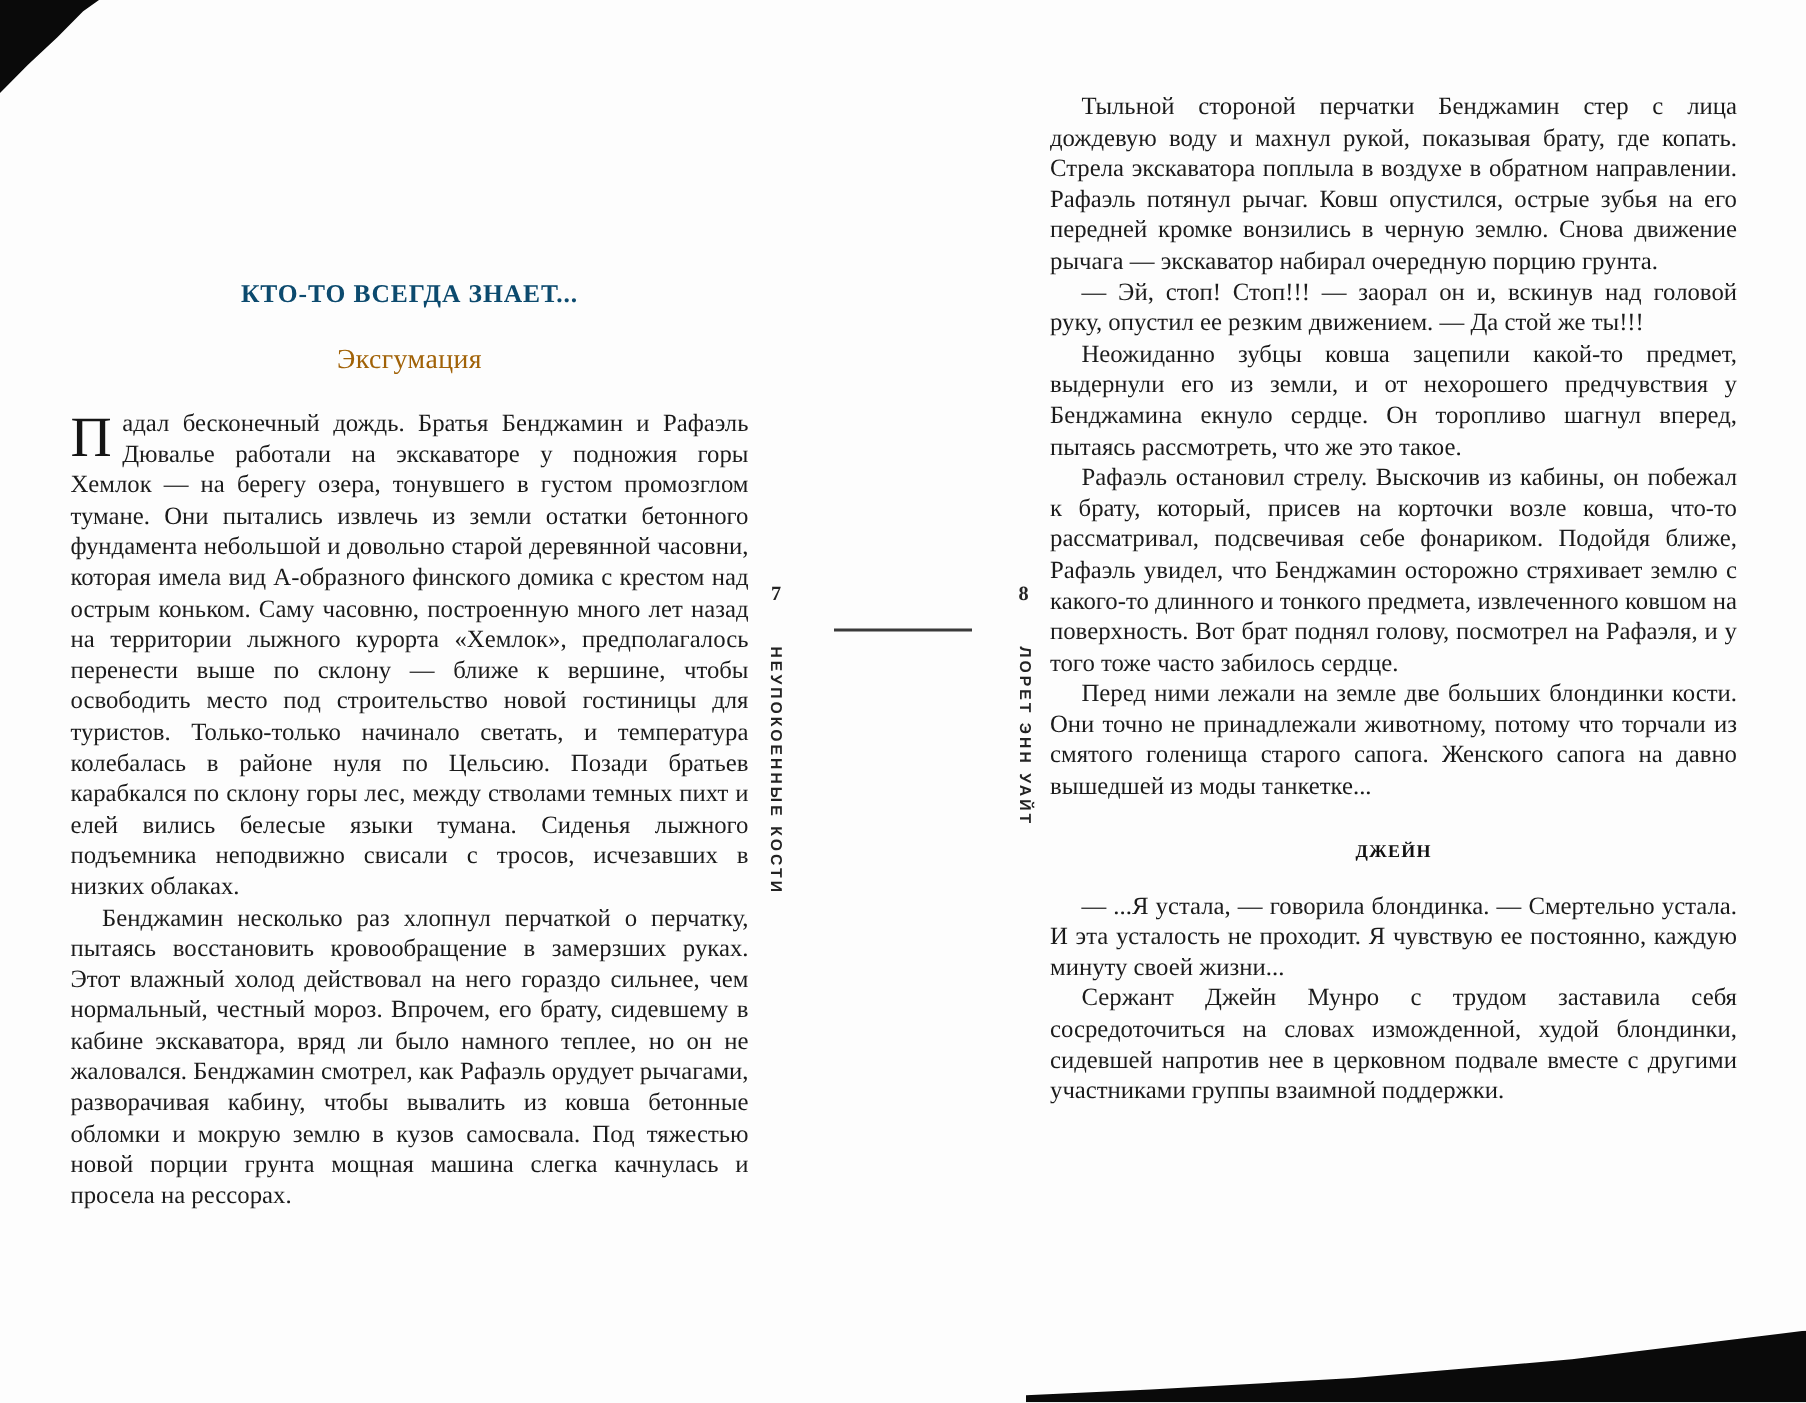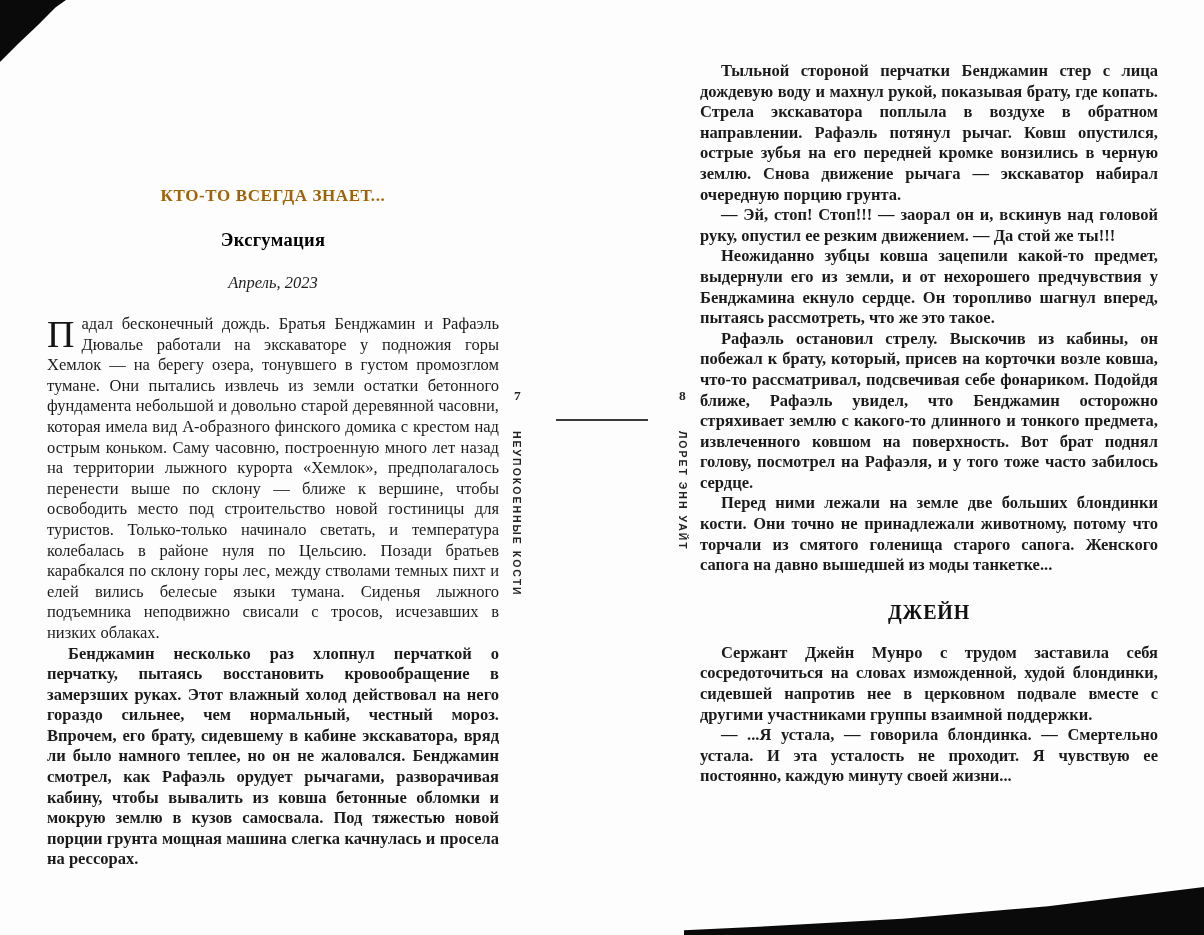--- a/index.html
+++ b/index.html
@@ -12,48 +12,48 @@
     font-family: "Liberation Serif", "DejaVu Serif", serif;
     color: #1b1b1b;
   }
 
   
   .left-col  { position: absolute; left: 47px;  top: 186px; width: 452px; }
   .right-col { position: absolute; left: 700px; top: 61px;  width: 458px; }
 
   .chapter-title {
     font-size: 17px; font-weight: 700; text-align: center;
-    letter-spacing: 0.6px; color: #a16207; margin: 0;
+    letter-spacing: 0.6px; color: #0c4a6e; margin: 0;
   }
   .section-subtitle {
-    font-size: 18.5px; font-weight: 700; text-align: center;
-    color: #000000; margin: 24px 0 0 0; letter-spacing: 0.3px;
+    font-size: 18.5px; font-weight: 400; text-align: center;
+    color: #a16207; margin: 24px 0 0 0; letter-spacing: 0.3px;
   }
   .date-line {
     font-size: 16.5px; font-style: italic; text-align: center;
     color: #1d1d1d; margin: 22px 0 0 0;
   }
 
   .bodytext { margin-top: 21px; }
   .para {
     font-size: 16.5px; line-height: 20.6px;
     text-align: justify; margin: 0; color: #1b1b1b;
     hyphens: auto; -webkit-hyphens: auto;
   }
-  .indent { text-indent: 21px; font-weight: bold; }
+  .indent { text-indent: 21px; }
 
   .dropcap {
     float: left;
     font-size: 38px; line-height: 36px;
     padding: 2px 7px 0 0;
     color: #151515;
   }
 
   .mid-heading {
-    font-size: 20px; font-weight: 700; text-align: center;
+    font-size: 12px; font-weight: 700; text-align: center;
     letter-spacing: 0.8px; color: #111;
     margin: 25px 0 19px 0;
   }
 
   
   .pagenum {
     position: absolute;
     font-size: 13.5px; font-weight: 700; color: #242424;
     font-family: "Liberation Serif", "DejaVu Serif", serif;
   }
@@ -88,21 +88,20 @@
     clip-path: polygon(100% 0, 100% 100%, 0 100%, 0 90%, 16% 82%, 42% 66%, 70% 40%, 100% 0);
     z-index: 5;
   }
 </style>
 </head>
 <body>
 
 <div class="left-col">
   <h1 class="chapter-title">КТО-ТО ВСЕГДА ЗНАЕТ...</h1>
   <h2 class="section-subtitle">Эксгумация</h2>
-  <div class="date-line">Апрель, 2023</div>
 
   <div class="bodytext">
     <p class="para">
       <span class="dropcap">П</span><span>адал бесконечный дождь. Братья Бенджамин и Рафаэль Дювалье работали на экскаваторе у подножия горы Хемлок — на берегу озера, тонувшего в густом промозглом тумане. Они пытались извлечь из земли остатки бетонного фундамента небольшой и довольно старой деревянной часовни, которая имела вид А-образного финского домика с крестом над острым коньком. Саму часовню, построенную много лет назад на территории лыжного курорта «Хемлок», предполагалось перенести выше по склону — ближе к вершине, чтобы освободить место под строительство новой гостиницы для туристов. Только-только начинало светать, и температура колебалась в районе нуля по Цельсию. Позади братьев карабкался по склону горы лес, между стволами темных пихт и елей вились белесые языки тумана. Сиденья лыжного подъемника неподвижно свисали с тросов, исчезавших в низких облаках.</span>
     </p>
     <p class="para indent">Бенджамин несколько раз хлопнул перчаткой о перчатку, пытаясь восстановить кровообращение в замерзших руках. Этот влажный холод действовал на него гораздо сильнее, чем нормальный, честный мороз. Впрочем, его брату, сидевшему в кабине экскаватора, вряд ли было намного теплее, но он не жаловался. Бенджамин смотрел, как Рафаэль орудует рычагами, разворачивая кабину, чтобы вывалить из ковша бетонные обломки и мокрую землю в кузов самосвала. Под тяжестью новой порции грунта мощная машина слегка качнулась и просела на рессорах.</p>
   </div>
 </div>
 
 <div class="right-col">
@@ -110,22 +109,22 @@
       <p class="para indent">Тыльной стороной перчатки Бенджамин стер с лица дождевую воду и махнул рукой, показывая брату, где копать. Стрела экскаватора поплыла в воздухе в обратном направлении. Рафаэль потянул рычаг. Ковш опустился, острые зубья на его передней кромке вонзились в черную землю. Снова движение рычага — экскаватор набирал очередную порцию грунта.</p>
       <p class="para indent">— Эй, стоп! Стоп!!! — заорал он и, вскинув над головой руку, опустил ее резким движением. — Да стой же ты!!!</p>
       <p class="para indent">Неожиданно зубцы ковша зацепили какой-то предмет, выдернули его из земли, и от нехорошего предчувствия у Бенджамина екнуло сердце. Он торопливо шагнул вперед, пытаясь рассмотреть, что же это такое.</p>
       <p class="para indent">Рафаэль остановил стрелу. Выскочив из кабины, он побежал к брату, который, присев на корточки возле ковша, что-то рассматривал, подсвечивая себе фонариком. Подойдя ближе, Рафаэль увидел, что Бенджамин осторожно стряхивает землю с какого-то длинного и тонкого предмета, извлеченного ковшом на поверхность. Вот брат поднял голову, посмотрел на Рафаэля, и у того тоже часто забилось сердце.</p>
       <p class="para indent">Перед ними лежали на земле две больших блондинки кости. Они точно не принадлежали животному, потому что торчали из смятого голенища старого сапога. Женского сапога на давно вышедшей из моды танкетке...</p>
     </div>
 
   <h2 class="mid-heading">ДЖЕЙН</h2>
 
   <div>
+      <p class="para indent">— ...Я устала, — говорила блондинка. — Смертельно устала. И эта усталость не проходит. Я чувствую ее постоянно, каждую минуту своей жизни...</p>
       <p class="para indent">Сержант Джейн Мунро с трудом заставила себя сосредоточиться на словах изможденной, худой блондинки, сидевшей напротив нее в церковном подвале вместе с другими участниками группы взаимной поддержки.</p>
-      <p class="para indent">— ...Я устала, — говорила блондинка. — Смертельно устала. И эта усталость не проходит. Я чувствую ее постоянно, каждую минуту своей жизни...</p>
     </div>
 
 </div>
 
 <div class="pagenum pn-left">7</div>
 <div class="pagenum pn-right">8</div>
 <div class="spine-rule"></div>
 <div class="spine-vertical sv-left">НЕУПОКОЕННЫЕ КОСТИ</div>
 <div class="spine-vertical sv-right">ЛОРЕТ ЭНН УАЙТ</div>
 

